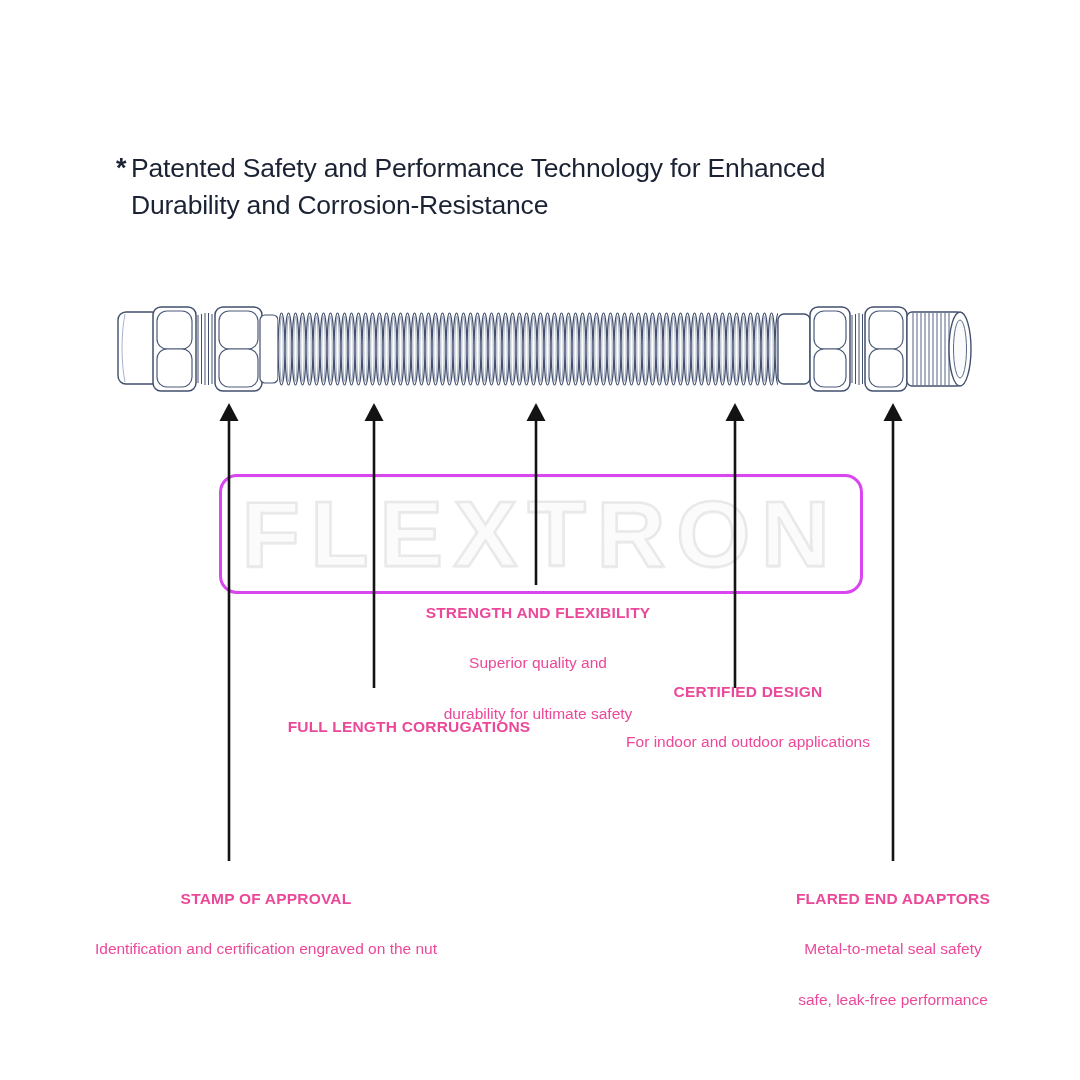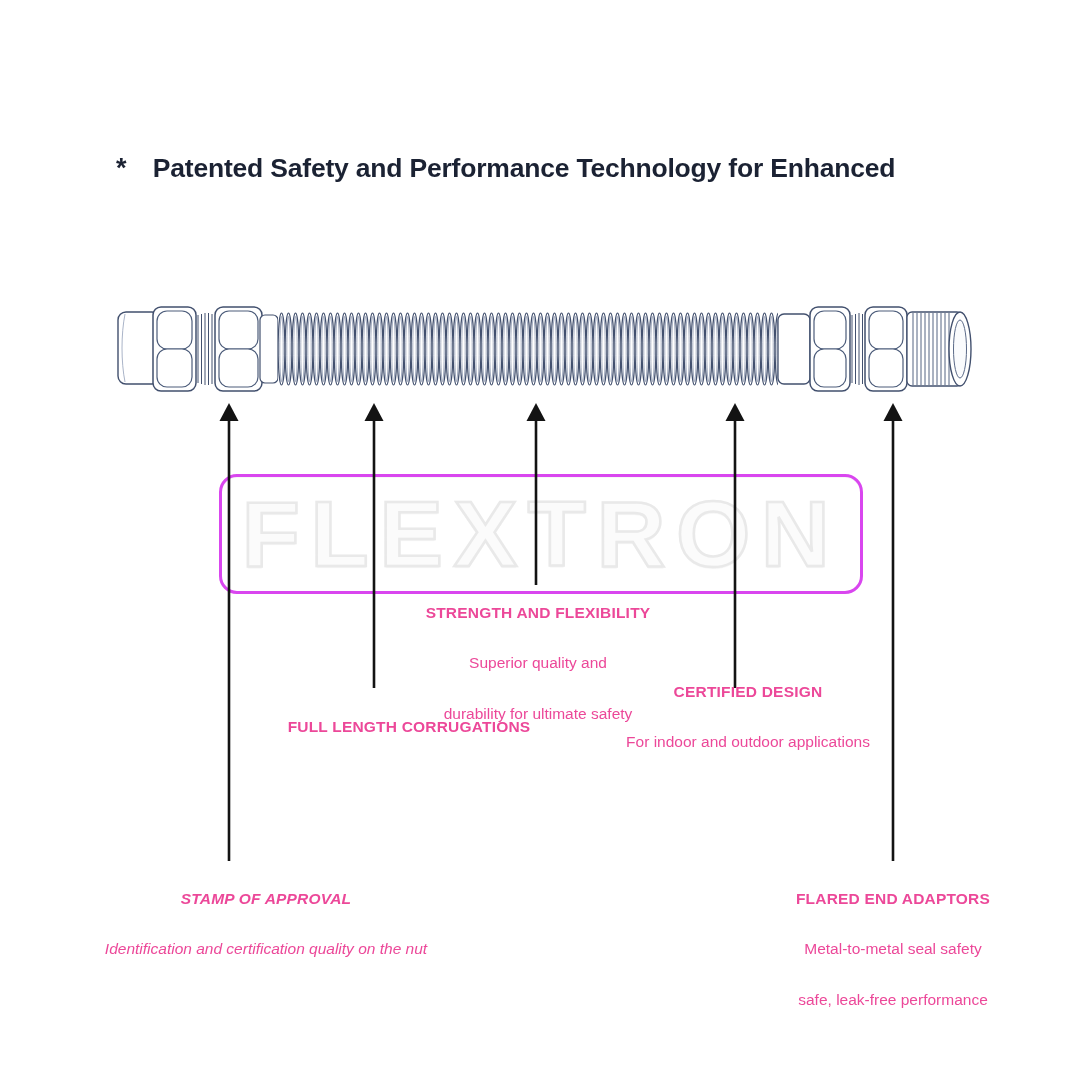--- a/index.html
+++ b/index.html
@@ -5,21 +5,21 @@
   html,body{margin:0;padding:0;background:#ffffff;}
   .canvas{
     position:relative;width:1080px;height:1080px;background:#ffffff;overflow:hidden;
     font-family:"Liberation Sans", sans-serif;
   }
   
   .title-block{position:absolute;left:116px;top:150px;width:810px;color:#1b2233;}
   .title-asterisk{
     position:absolute;left:0;top:3px;font-size:27px;font-weight:700;color:#1b2233;
   }
-  .title-lines{margin-left:6px;font-size:26.5px;font-weight:700;line-height:37px;letter-spacing:-0.2px;text-align:center;}
+  .title-lines{margin-left:15px;font-size:26.5px;font-weight:400;line-height:37px;letter-spacing:-0.2px;}
   
   .watermark-box{
     position:absolute;left:219px;top:474px;width:638px;height:114px;
     border:3px solid #d946ef;border-radius:18px;z-index:1;
     display:flex;align-items:center;justify-content:center;
     box-shadow:inset 0 1px 0 #f7f7f7;
   }
   .watermark-text{
     font-size:92px;font-weight:700;letter-spacing:10px;color:#fbfbfb;
     -webkit-text-stroke:2.5px #e9e9e9;
@@ -29,32 +29,33 @@
   
   .hose-svg{position:absolute;left:110px;top:302px;z-index:2;}
   .arrows-svg{position:absolute;left:0;top:0;z-index:3;pointer-events:none;}
   
   .callout{position:absolute;z-index:4;text-align:center;color:#ec4899;transform:translateX(-50%);white-space:nowrap;}
   .callout-heading{font-size:15.5px;font-weight:700;letter-spacing:0.2px;line-height:19px;}
   .callout-line{font-size:15.5px;font-weight:400;line-height:18.5px;margin-top:32px;}
   .co-strength{left:538px;top:603px;}
   .co-corrugations{left:409px;top:717px;}
   .co-certified{left:748px;top:682px;}
-  .co-stamp{left:266px;top:889px;font-style:italic;}
+  .co-stamp{left:266px;top:889px;}
   .co-flared{left:893px;top:889px;}
 </style>
 </head>
 <body>
 
 <div class="canvas">
 
   <div class="title-block">
     <span class="title-asterisk">*</span>
     <div class="title-lines">
       <div>Patented Safety and Performance Technology for Enhanced</div>
+      <div>Durability and Corrosion-Resistance</div>
     </div>
   </div>
 
   <div class="watermark-box">
     <span class="watermark-text">FLEXTRON</span>
   </div>
 
   <svg class="hose-svg" width="870" height="94" viewBox="0 0 870 94">
     <defs>
       <pattern id="corr" patternUnits="userSpaceOnUse" x="168" y="10" width="7" height="74">
@@ -170,21 +171,21 @@
     <div class="callout-heading">FULL LENGTH CORRUGATIONS</div>
   </div>
 
   <div class="callout co-certified">
     <div class="callout-heading">CERTIFIED DESIGN</div>
     <div class="callout-line">For indoor and outdoor applications</div>
   </div>
 
   <div class="callout co-stamp">
     <div class="callout-heading">STAMP OF APPROVAL</div>
-    <div class="callout-line">Identification and certification quality on the nut</div>
+    <div class="callout-line">Identification and certification engraved on the nut</div>
   </div>
 
   <div class="callout co-flared">
     <div class="callout-heading">FLARED END ADAPTORS</div>
     <div class="callout-line">Metal-to-metal seal safety</div>
     <div class="callout-line">safe, leak-free performance</div>
   </div>
 
 </div>
 

